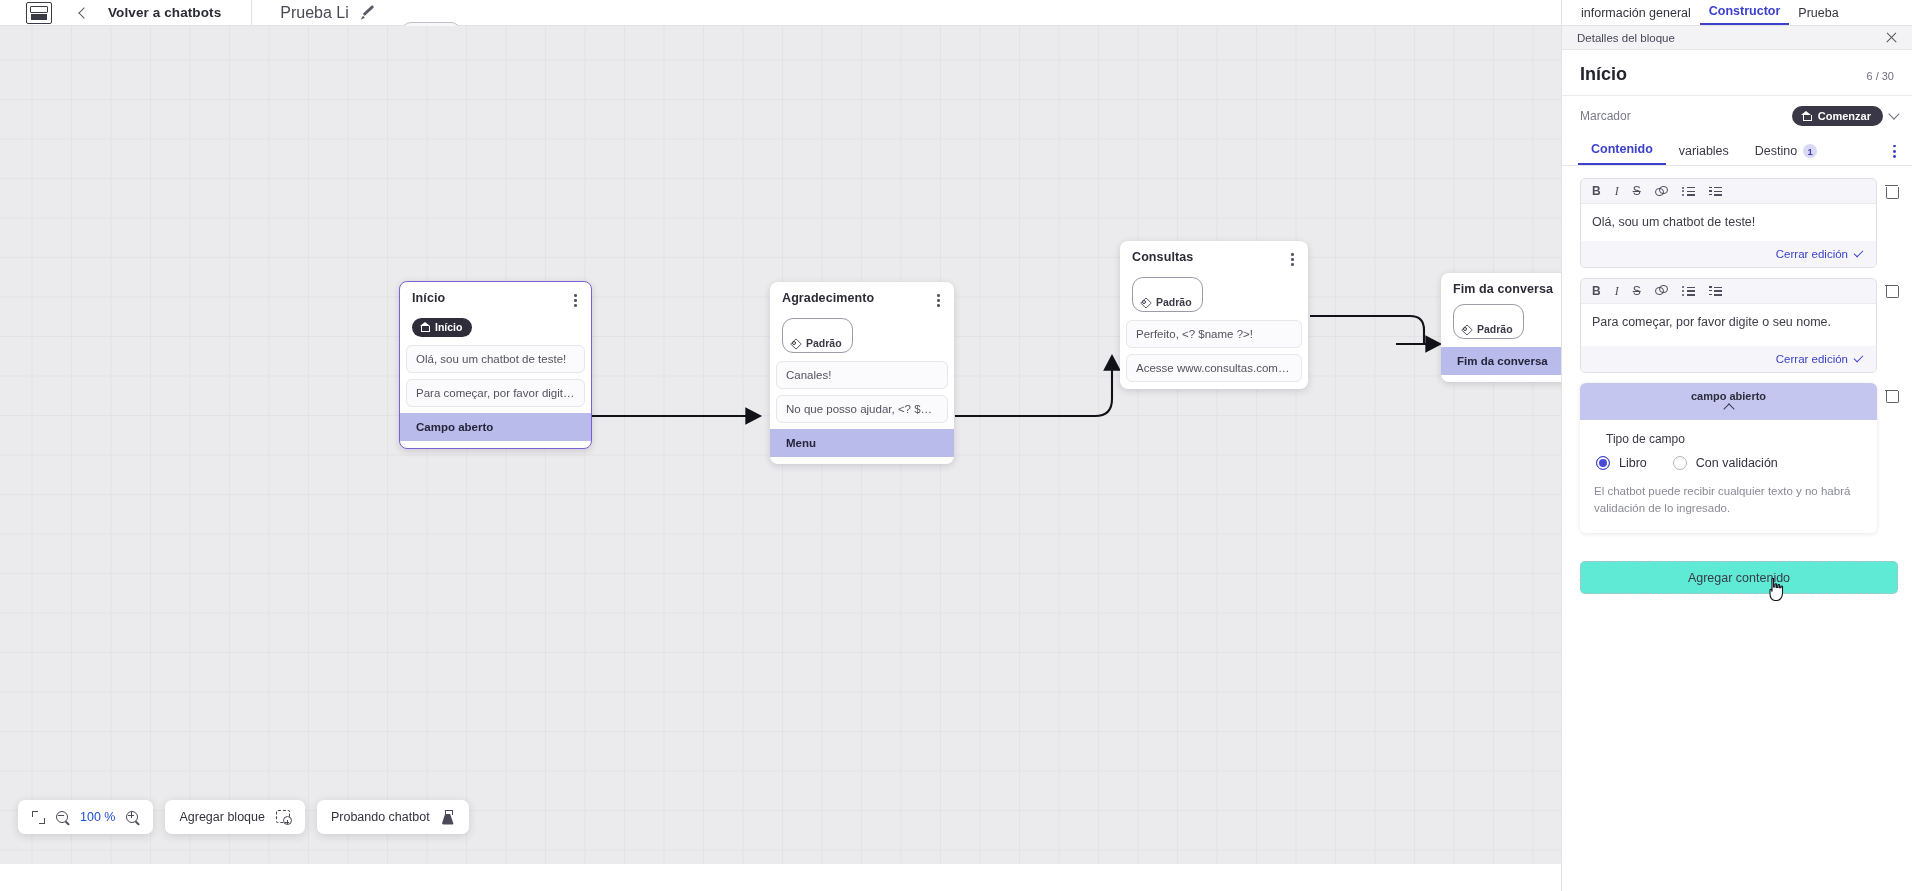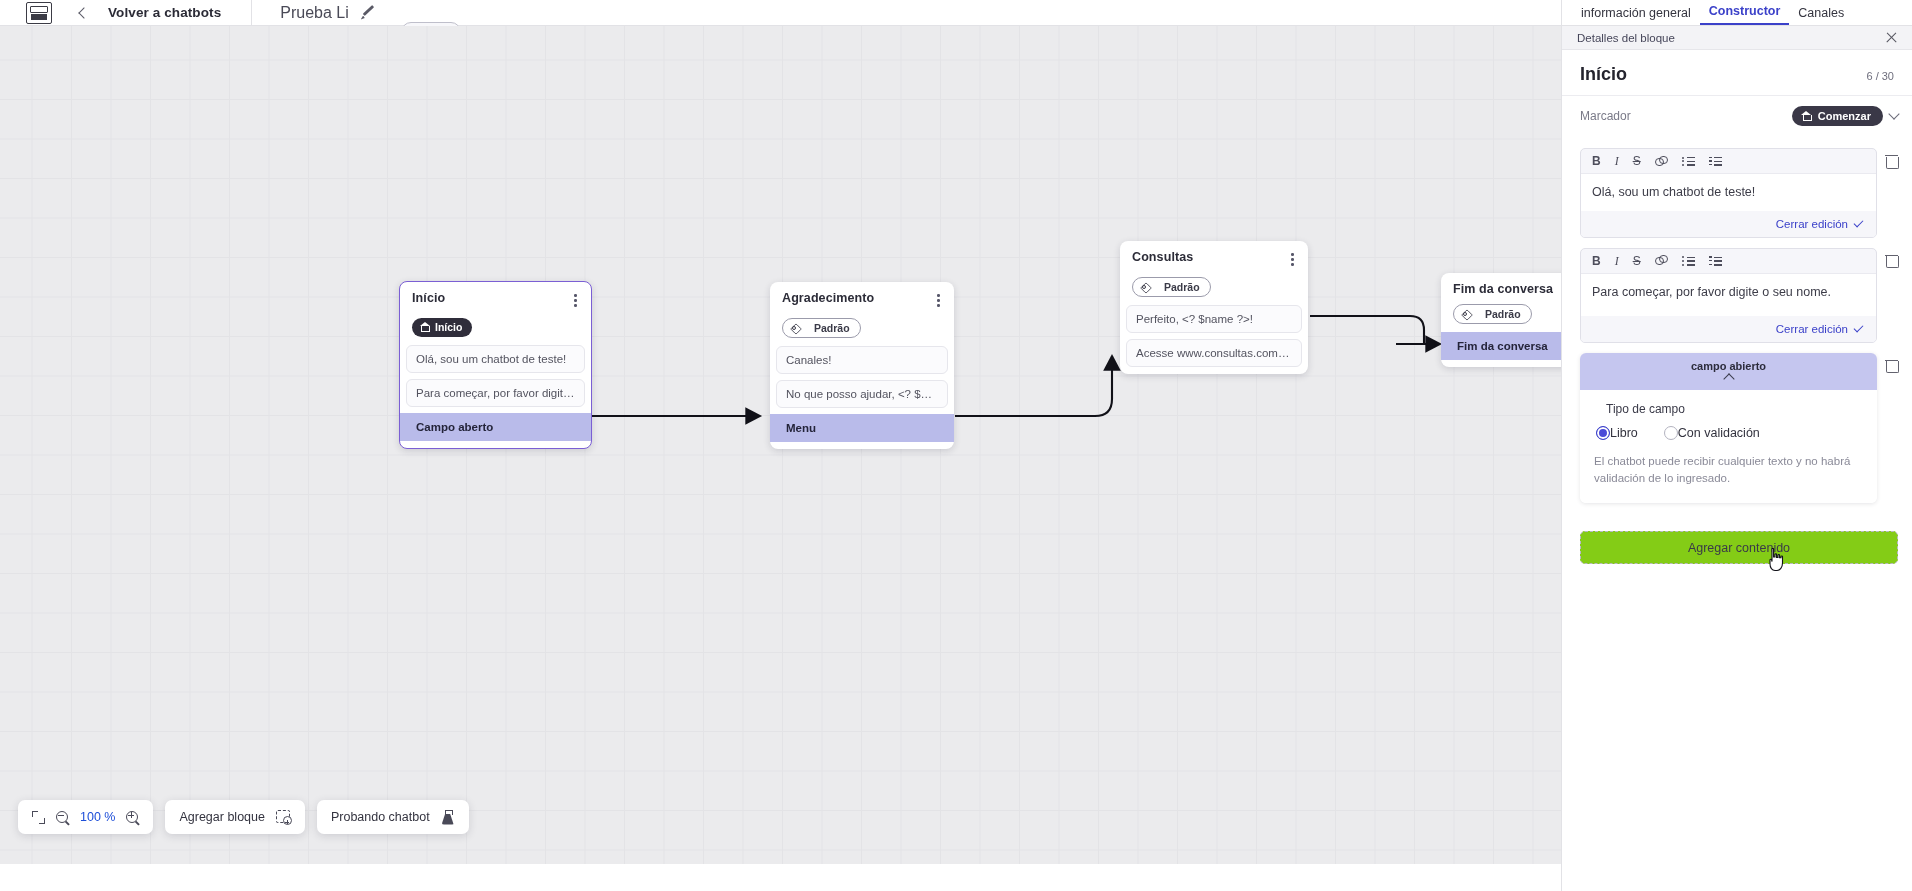--- a/index.html
+++ b/index.html
@@ -88,23 +88,23 @@
   .node-title { font-size: 12.5px; font-weight: 700; color: #2c2c38; letter-spacing: .1px; }
   .kebab { display: flex; flex-direction: column; gap: 2.5px; padding: 3px 2px; cursor: pointer; }
   .kebab i { width: 2.6px; height: 2.6px; background: #57576a; border-radius: 50%; display: block; }
   .tag-row { padding: 8px 12px 8px 12px; }
   .tag-start {
     display: inline-flex; align-items: center; gap: 5px;
     background: #2f2d3a; color: #fff; font-size: 10.5px; font-weight: 700;
     border-radius: 11px; padding: 3.5px 10px 3.5px 7px;
   }
   .tag-def {
-    display: inline-flex; align-items: center; gap: 13px;
+    display: inline-flex; align-items: center; gap: 5px;
     border: 1px solid #9b9bab; color: #3b3b48; font-size: 10.5px; font-weight: 700;
-    border-radius: 11px; padding: 3px 10px 3px 7px; background: #fff;
+    border-radius: 11px; padding: 18px 10px 3px 7px; background: #fff;
   }
   .ico-home {
     width: 11px; height: 10px; position: relative; display: inline-block;
   }
   .ico-home::before {
     content: ""; position: absolute; top: 0; left: 0.5px; width: 0; height: 0;
     border-left: 5px solid transparent; border-right: 5px solid transparent;
     border-bottom: 4.5px solid currentColor;
   }
   .ico-home::after {
@@ -329,34 +329,34 @@
     flex-direction: column;
   }
   .cf-head .t { font-size: 11px; font-weight: 700; color: #2c2c3c; }
   .chev-up {
     width: 8px; height: 8px; border-left: 1.6px solid #3a3a4c;
     border-top: 1.6px solid #3a3a4c; transform: rotate(45deg); margin-top: 3px; cursor: pointer;
   }
   .cf-body { background: #fff; padding: 12px 14px 16px 14px; }
   .cf-sub { font-size: 12px; color: #3a3a48; margin: 0 0 10px 12px; }
   .radios { display: flex; align-items: center; gap: 26px; margin-left: 2px; }
-  .radio { display: flex; align-items: center; cursor: pointer; }
+  .radio { display: flex; align-items: center; gap: 9px; cursor: pointer; }
   .dot {
     width: 14px; height: 14px; border-radius: 50%; border: 1.6px solid #b3b3c0;
     background: #fff; flex: none;
   }
   .dot.on { border-color: #3b41c9; background: #4a4ad8; box-shadow: inset 0 0 0 2px #fff; }
   .radio .lbl { font-size: 12.5px; color: #32323e; }
   .cf-note {
     margin-top: 13px; font-size: 11.5px; color: #8a8a98; line-height: 1.5;
   }
 
   .add-content {
     margin: 18px 14px 0 18px; height: 33px;
-    border: 1.4px dashed #b9b9c6; border-radius: 5px; background: #84cc16;
+    border: 1.4px dashed #b9b9c6; border-radius: 5px; background: #5eead4;
     display: flex; align-items: center; justify-content: center;
     font-size: 12.5px; color: #3a3a48; cursor: pointer; position: relative;
   }
 
   
   .statusbar {
     position: absolute; left: 0; bottom: 0; width: 1561px; height: 27px;
     background: #ffffff; border-top: 1px solid #e2e2e6;
     display: flex; align-items: center;
   }
@@ -532,21 +532,21 @@
         <span class="ic-flask"></span>
       </div>
     </div>
   </div>
 
   <div class="rpanel">
 
     <div class="rtabs">
       <div class="rtab">información general</div>
       <div class="rtab active">Constructor</div>
-      <div class="rtab">Canales</div>
+      <div class="rtab">Prueba</div>
     </div>
 
     <div class="rhead">
       <span class="t">Detalles del bloque</span>
       <span class="xclose"></span>
     </div>
 
     <div class="blk-title-row">
       <span class="blk-title">Início</span>
       <span class="blk-count">6 / 30</span>
@@ -556,20 +556,37 @@
       <span class="marker-lbl">Marcador</span>
       <span class="marker-right">
         <span class="badge-start">
           <span class="ico-home"></span>
           <span>Comenzar</span>
         </span>
         <span class="chev-dn"></span>
       </span>
     </div>
 
+    <div class="sub-tabs">
+      <div class="stab active">
+        <span>Contenido</span>
+      </div>
+      <div class="stab">
+        <span>variables</span>
+      </div>
+      <div class="stab">
+        <span>Destino</span>
+        <span class="cnt-badge">1</span>
+      </div>
+      <div class="stab-more">
+          <i></i>
+          <i></i>
+          <i></i>
+        </div>
+    </div>
 
     <div class="rbody">
 
       <div class="editor-wrap">
         <div class="editor">
           <div class="etoolbar">
             <span class="etool b">B</span>
             <span class="etool i">I</span>
             <span class="etool s">S</span>
             <span class="ic-link"></span>

